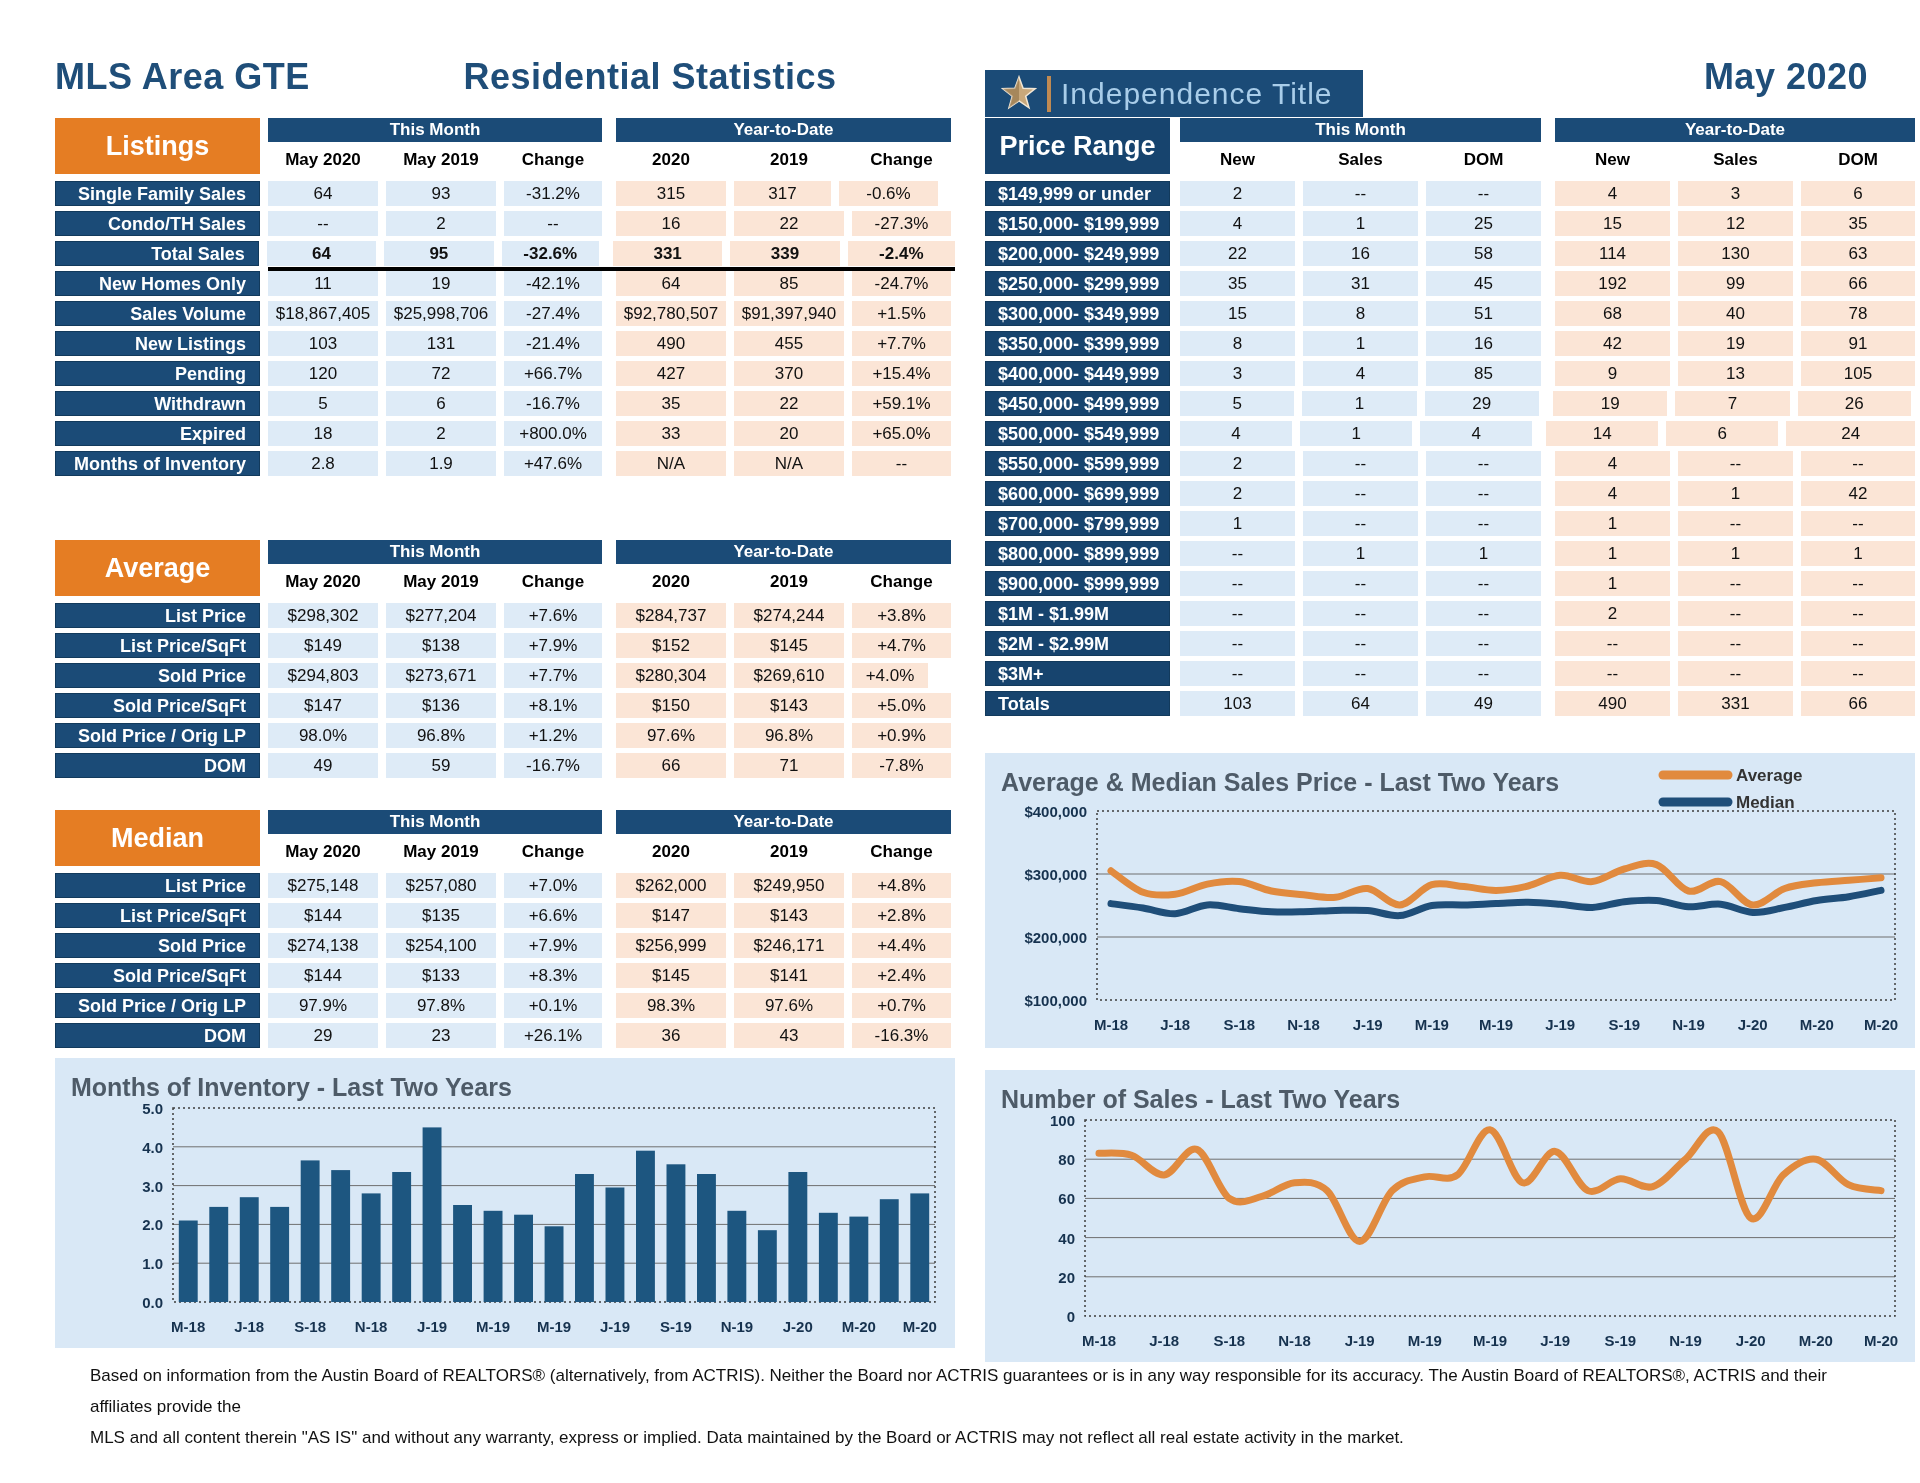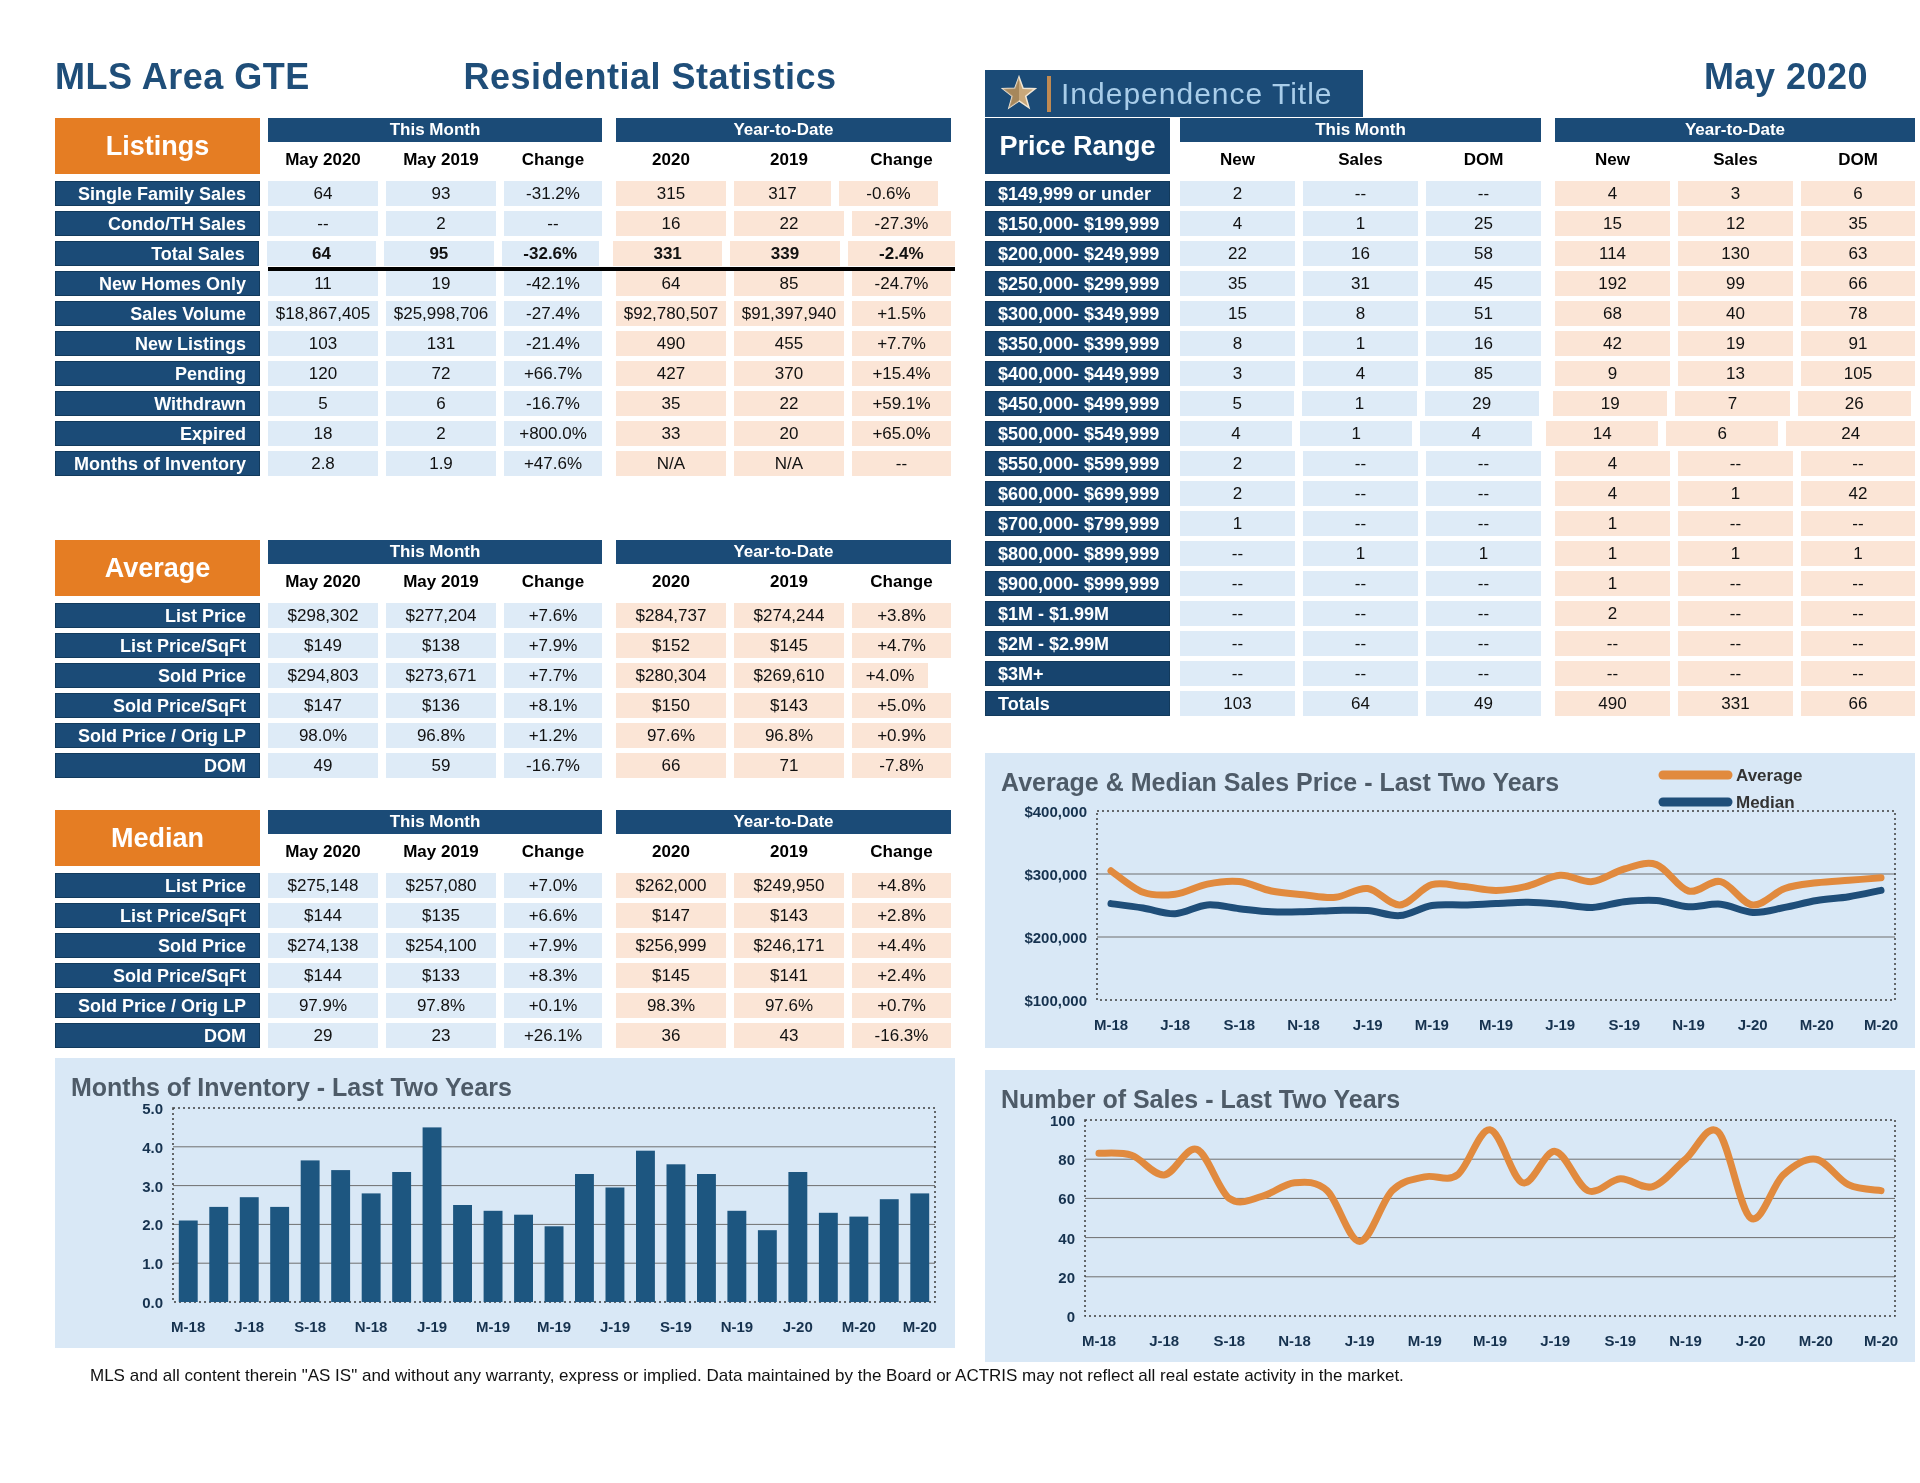--- a/index.html
+++ b/index.html
@@ -599,16 +599,17 @@
         <text x="570.2" y="276" class="tk" text-anchor="middle">J-19</text>
         <text x="635.3" y="276" class="tk" text-anchor="middle">S-19</text>
         <text x="700.5" y="276" class="tk" text-anchor="middle">N-19</text>
         <text x="765.7" y="276" class="tk" text-anchor="middle">J-20</text>
         <text x="830.8" y="276" class="tk" text-anchor="middle">M-20</text>
         <text x="896.0" y="276" class="tk" text-anchor="middle">M-20</text>
         <path d="M114.0,83.3C119.4,83.6 135.7,81.7 146.6,85.3C157.4,88.9 168.3,105.9 179.2,104.9C190.0,103.9 200.9,75.5 211.8,79.4C222.6,83.3 233.5,120.6 244.3,128.4C255.2,136.2 266.1,129.1 276.9,126.4C287.8,123.8 298.6,113.7 309.5,112.7C320.4,111.7 331.2,110.8 342.1,120.6C352.9,130.4 363.8,171.5 374.7,171.5C385.5,171.5 396.4,131.3 407.3,120.6C418.1,109.8 429.0,109.5 439.8,106.8C450.7,104.2 461.6,112.7 472.4,104.9C483.3,97.0 494.1,58.5 505.0,59.8C515.9,61.1 526.7,109.1 537.6,112.7C548.4,116.3 559.3,80.1 570.2,81.4C581.0,82.7 591.9,116.0 602.8,120.6C613.6,125.1 624.5,109.5 635.3,108.8C646.2,108.1 657.1,119.9 667.9,116.6C678.8,113.4 689.6,98.3 700.5,89.2C711.4,80.1 722.2,52.0 733.1,61.8C743.9,71.6 754.8,140.8 765.7,148.0C776.5,155.2 787.4,114.7 798.3,104.9C809.1,95.1 820.0,87.6 830.8,89.2C841.7,90.8 852.6,109.5 863.4,114.7C874.3,119.9 890.6,119.6 896.0,120.6" fill="none" stroke="#E18A3E" stroke-width="7" stroke-linecap="round" stroke-linejoin="round"></path>
       </svg></div>
 
   <div class="footer">
+    <div>Based on information from the Austin Board of REALTORS® (alternatively, from ACTRIS). Neither the Board nor ACTRIS guarantees or is in any way responsible for its accuracy. The Austin Board of REALTORS®, ACTRIS and their affiliates provide the</div>
     <div>MLS and all content therein "AS IS" and without any warranty, express or implied. Data maintained by the Board or ACTRIS may not reflect all real estate activity in the market.</div>
   </div>
 
 </div>
 
 </body></html>

